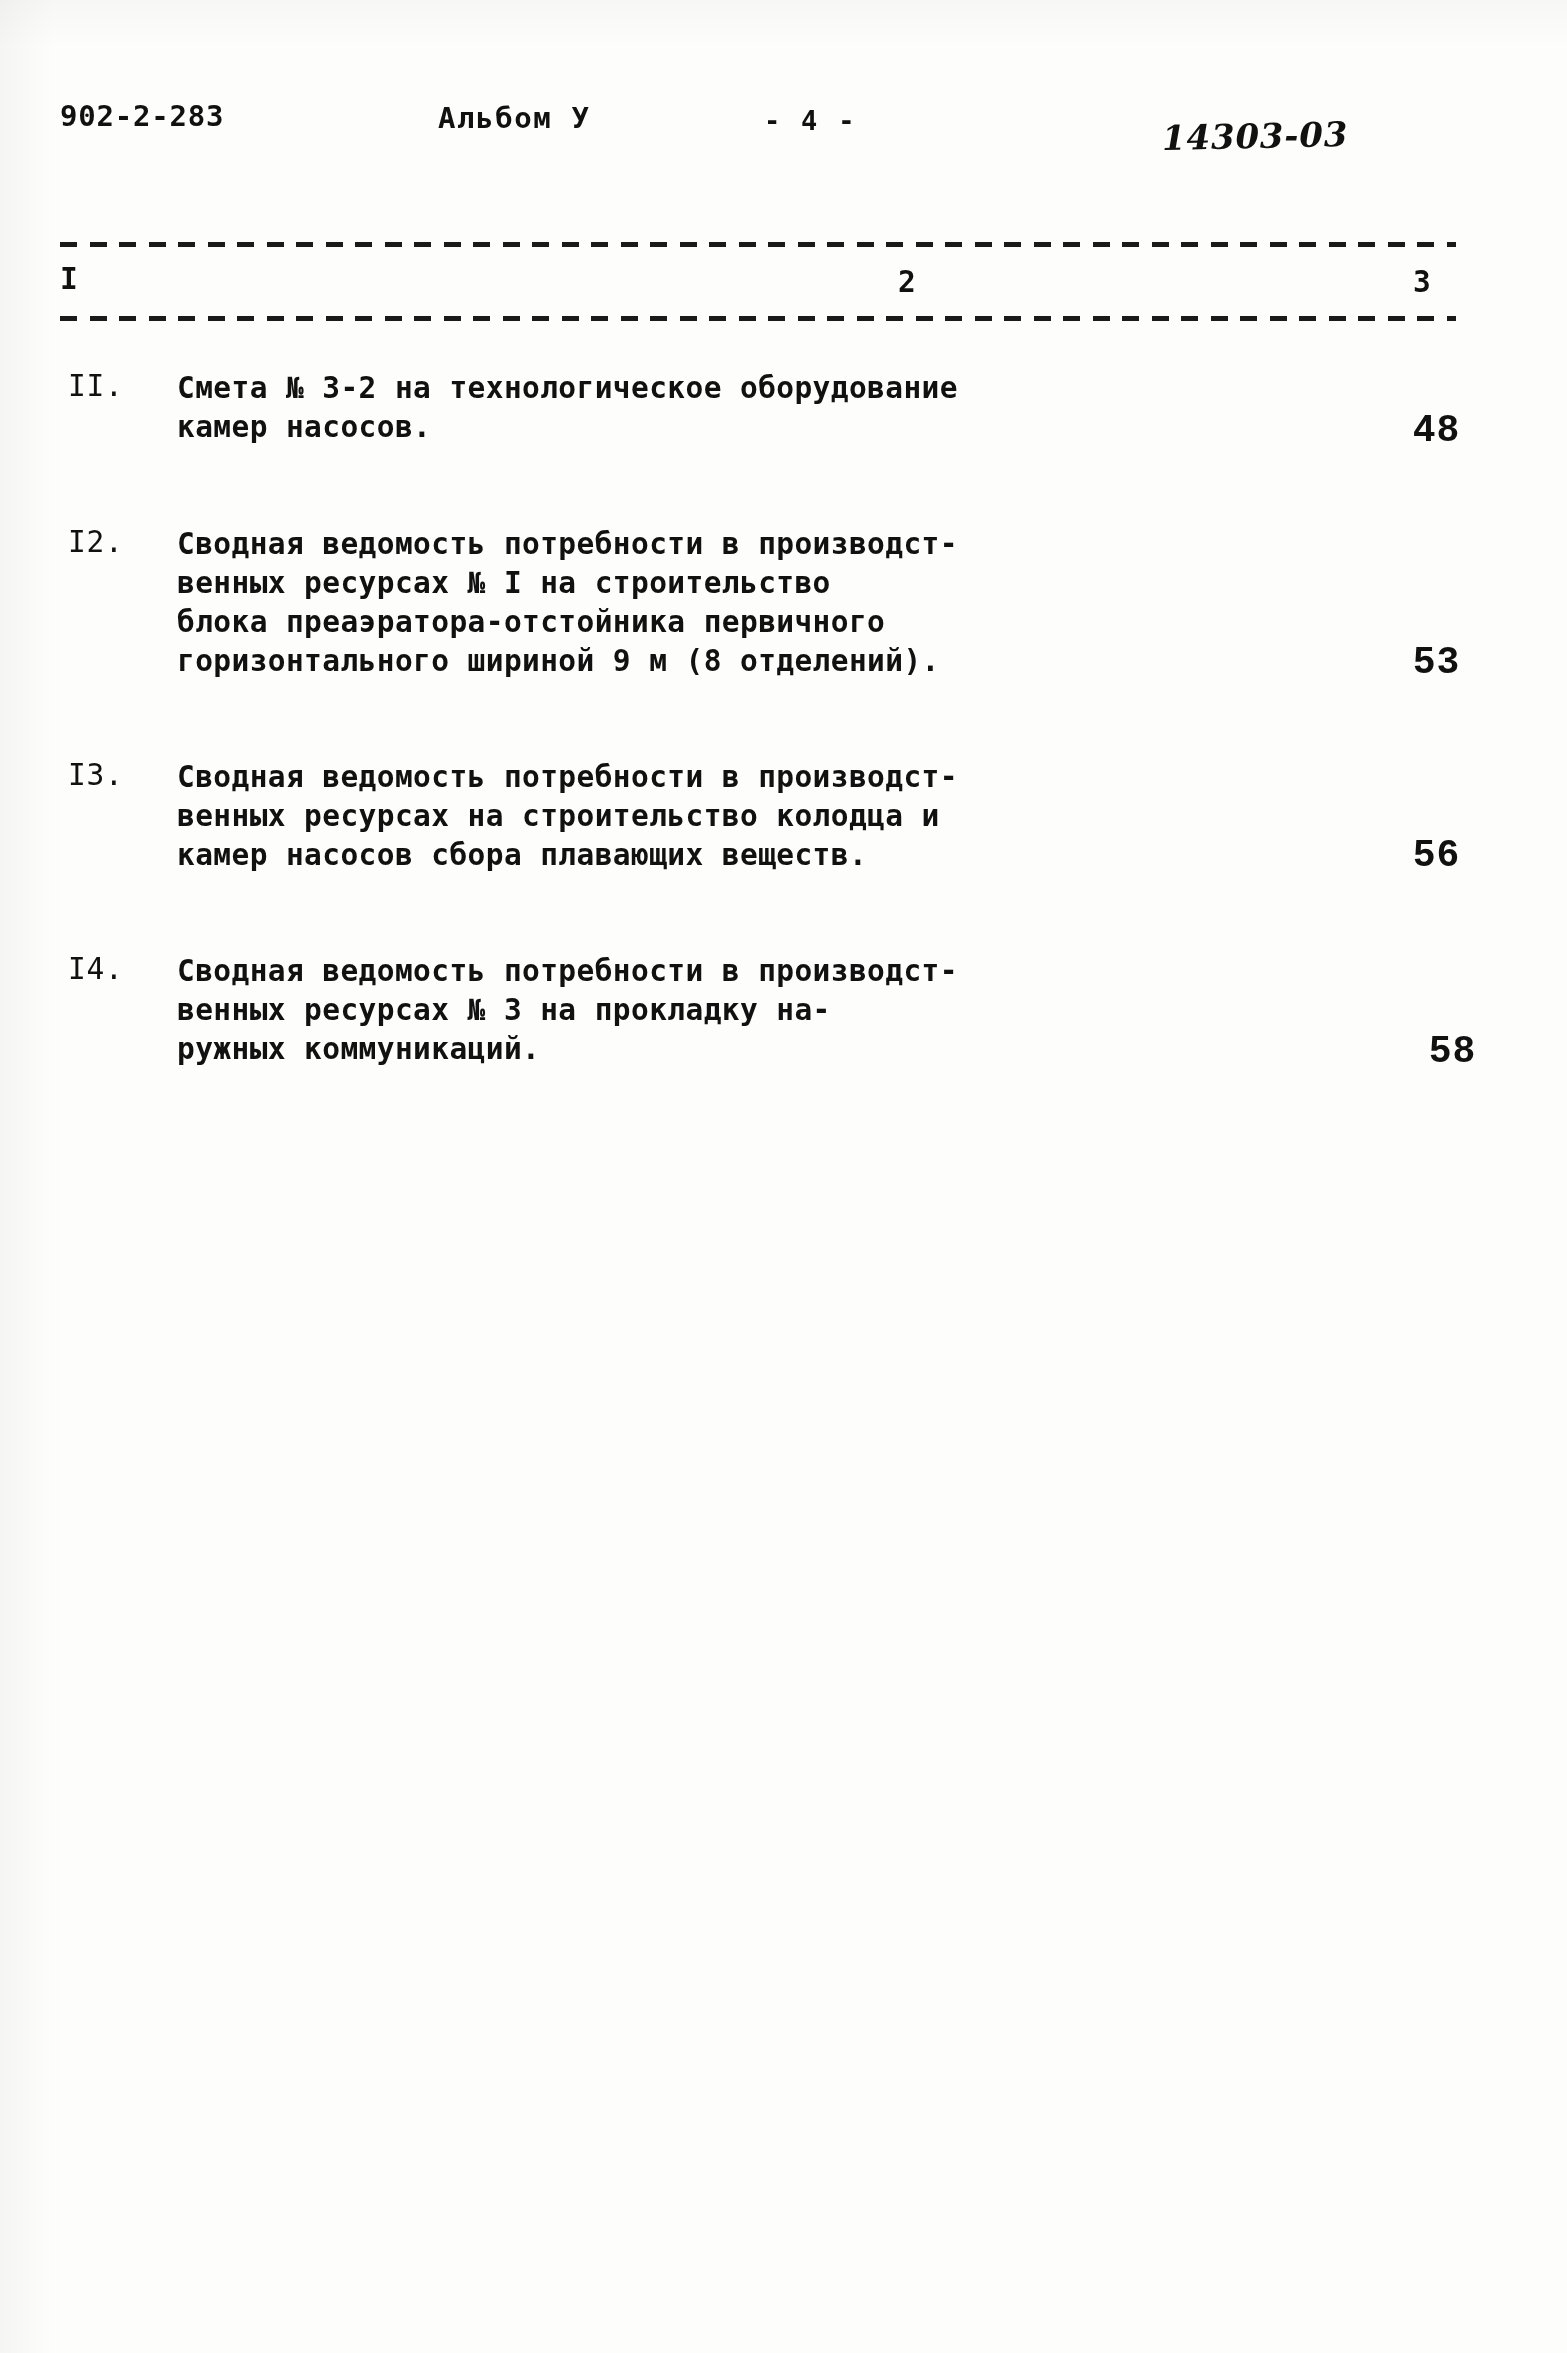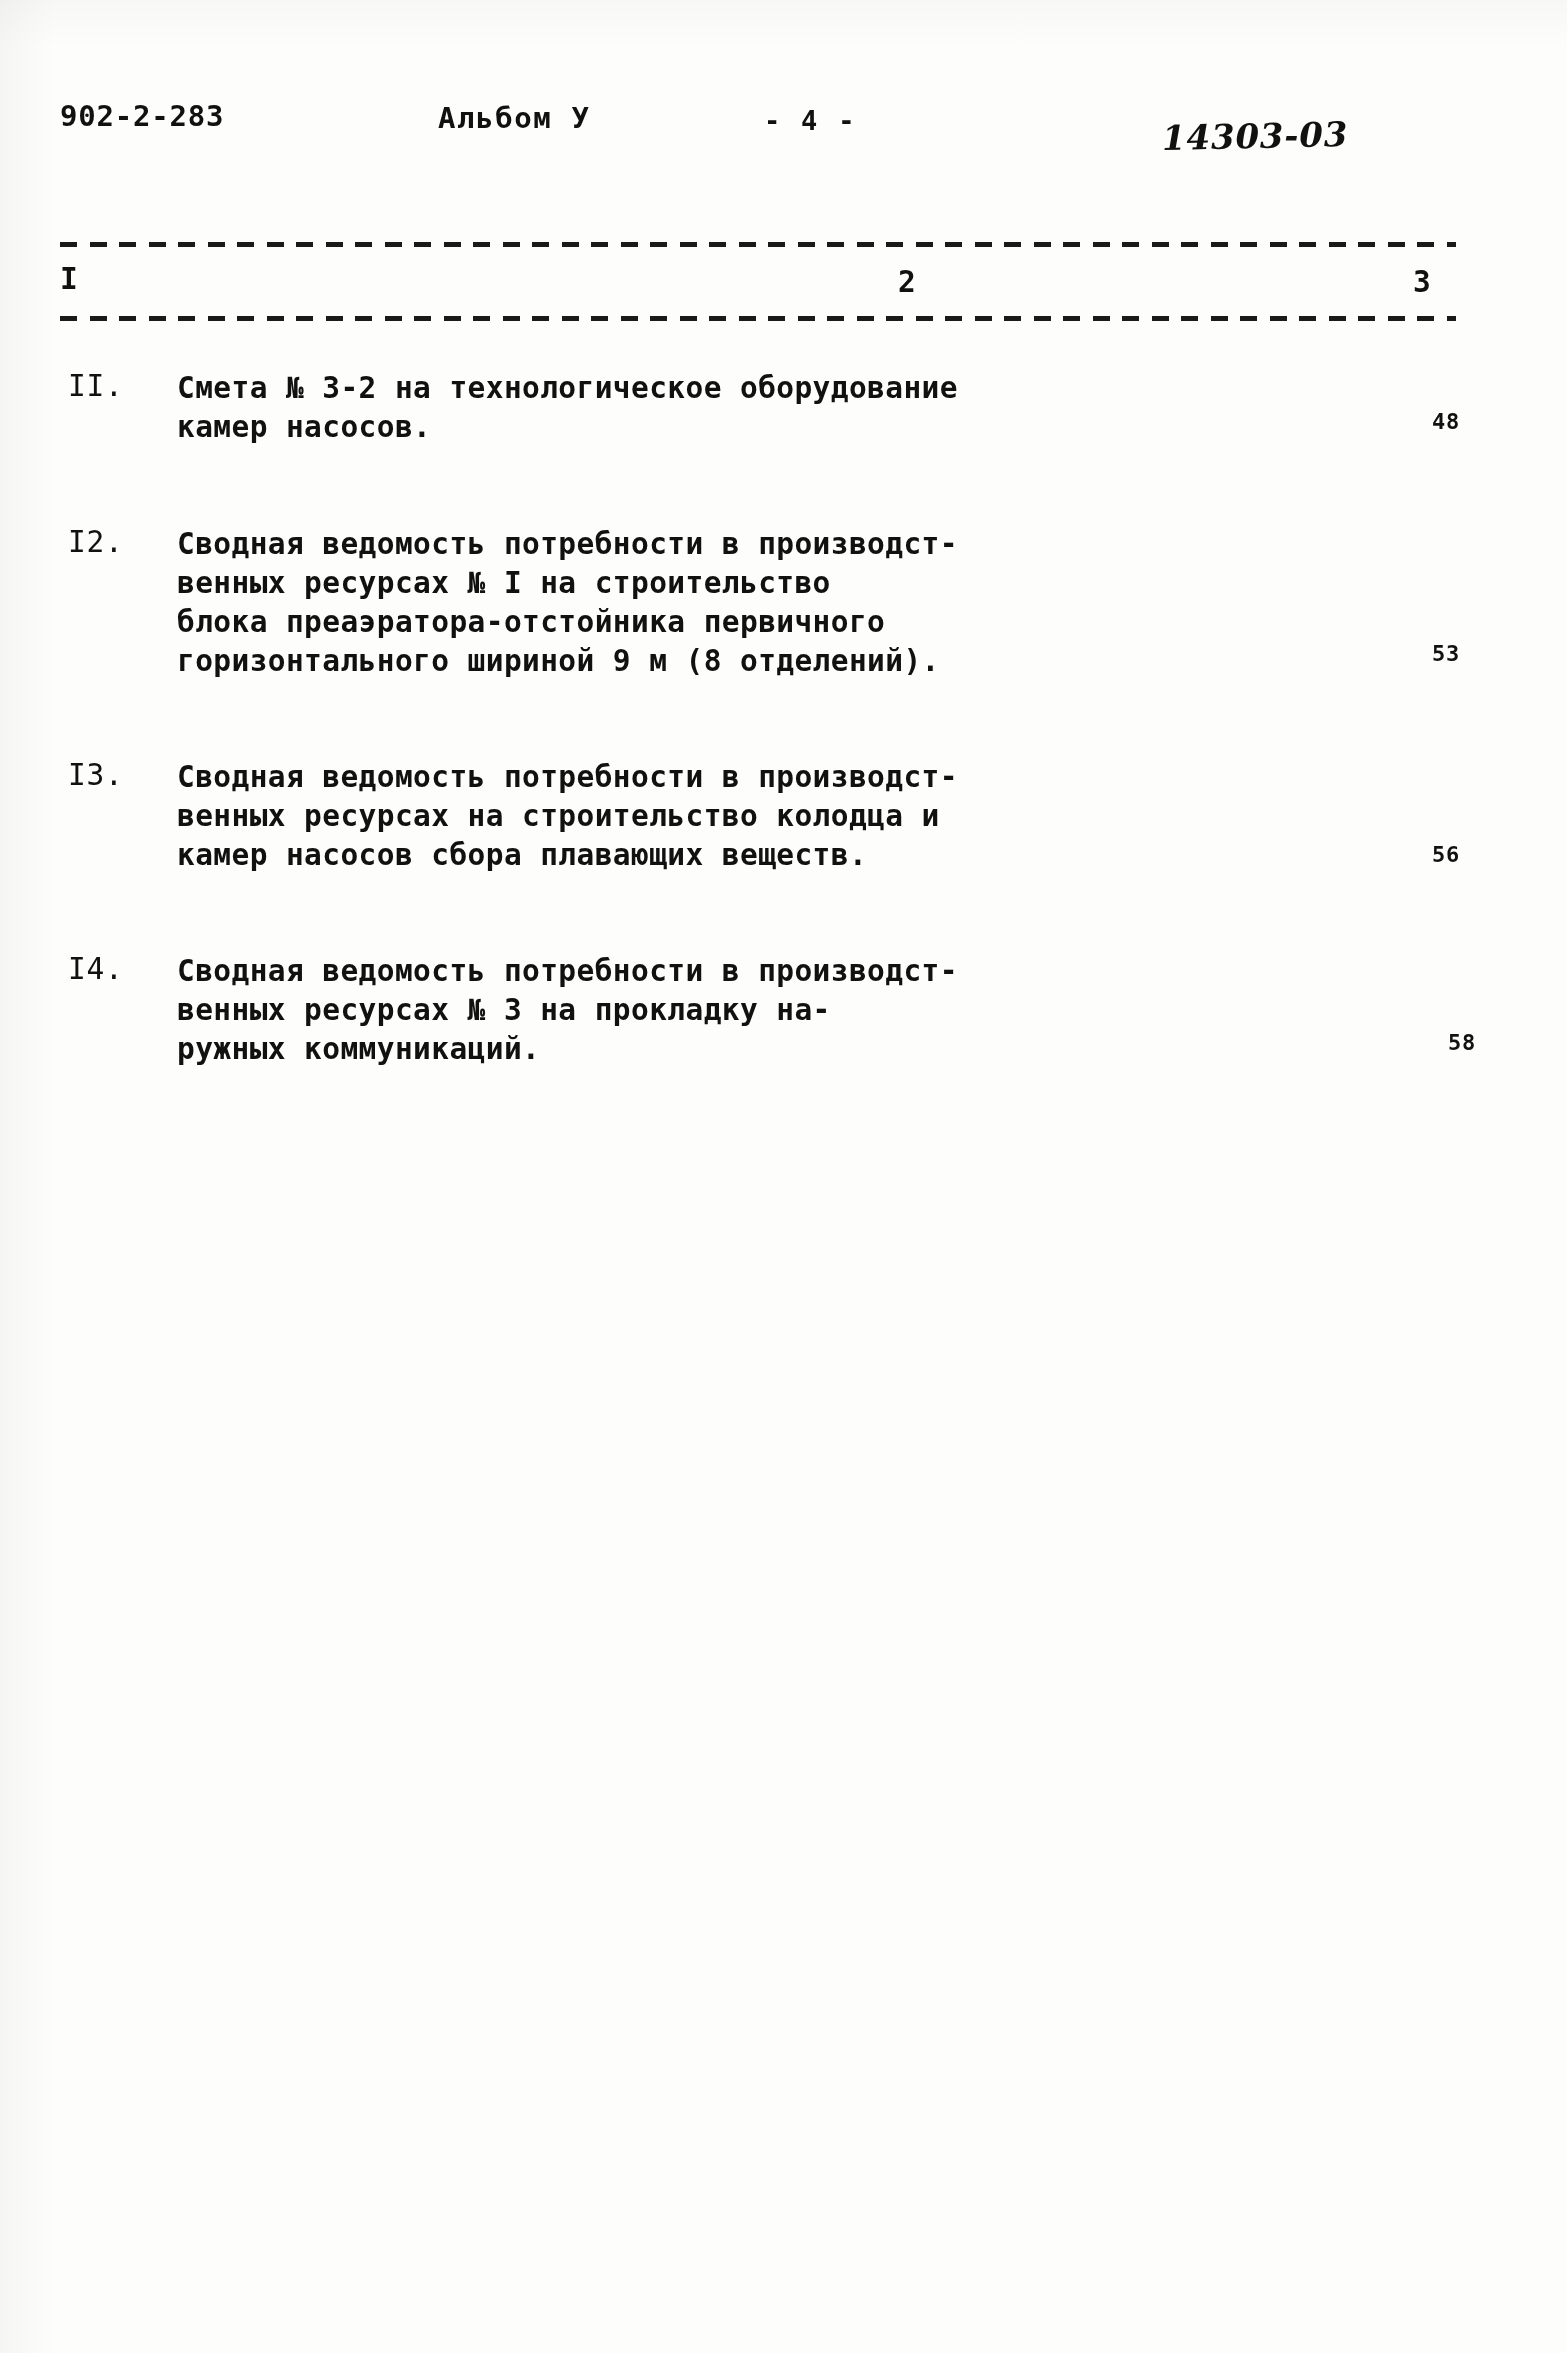--- a/index.html
+++ b/index.html
@@ -128,36 +128,37 @@
     width: 1055px;
     font-size: 29.5px;
     font-weight: bold;
     line-height: 39px;
     letter-spacing: 0.4px;
     white-space: pre-line;
   }
   .entry .pg {
     position: absolute;
     right: 107px;
-    font-size: 22px;
+    font-size: 38px;
     font-weight: bold;
     letter-spacing: 0.8px;
     white-space: nowrap;
     text-align: right;
+    font-family: Liberation Mono, monospace;
   }
 
   
   #entry-0 { height: 109px; }
   #entry-0 .pg { top: 40px; }
 
   #entry-1 { height: 186px; }
   #entry-1 .pg { top: 116px; }
 
   #entry-2 { height: 147px; }
-  #entry-2 .pg { top: 84px; }
+  #entry-2 .pg { top: 76px; }
 
   #entry-3 { height: 147px; padding-left: 16px; }
   #entry-3 .pg { top: 78px; }
 </style>
 </head>
 <body>
 
 <div class="page">
 
   <div class="header">

